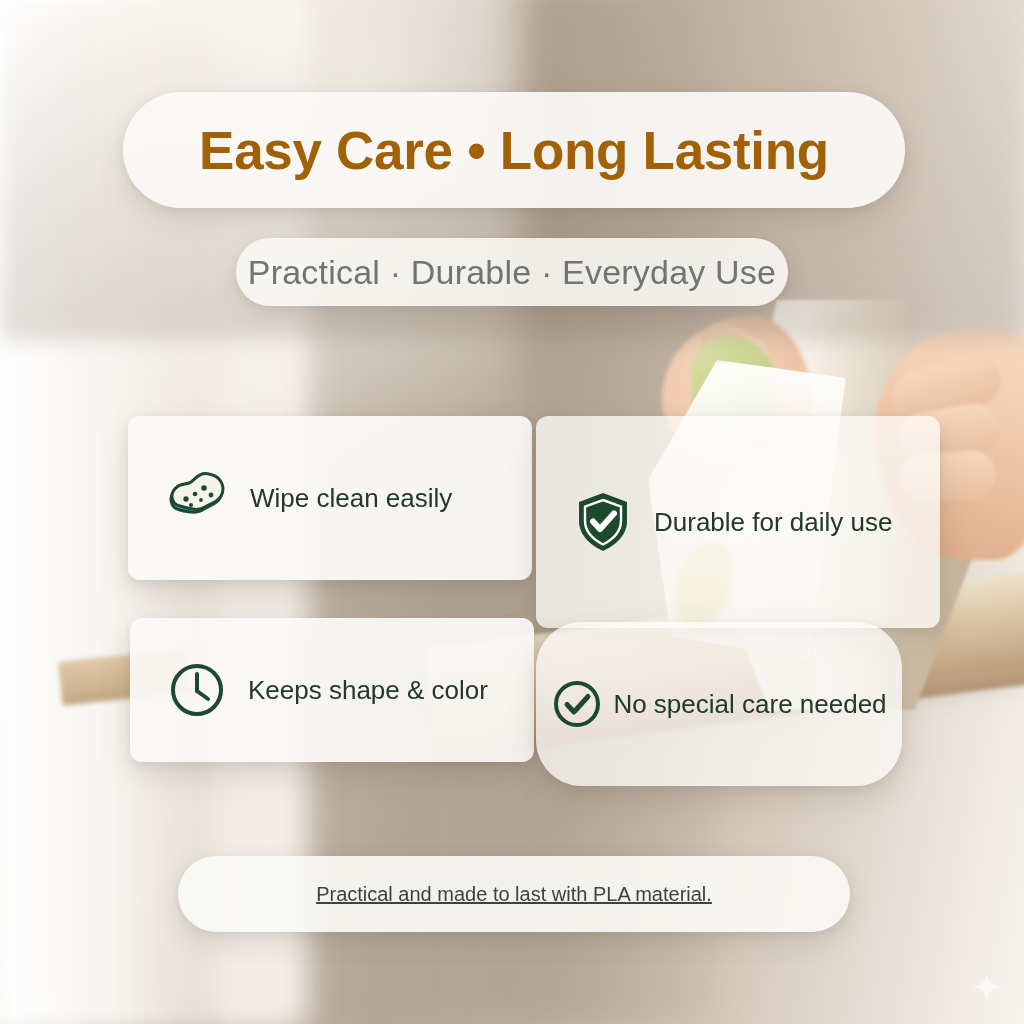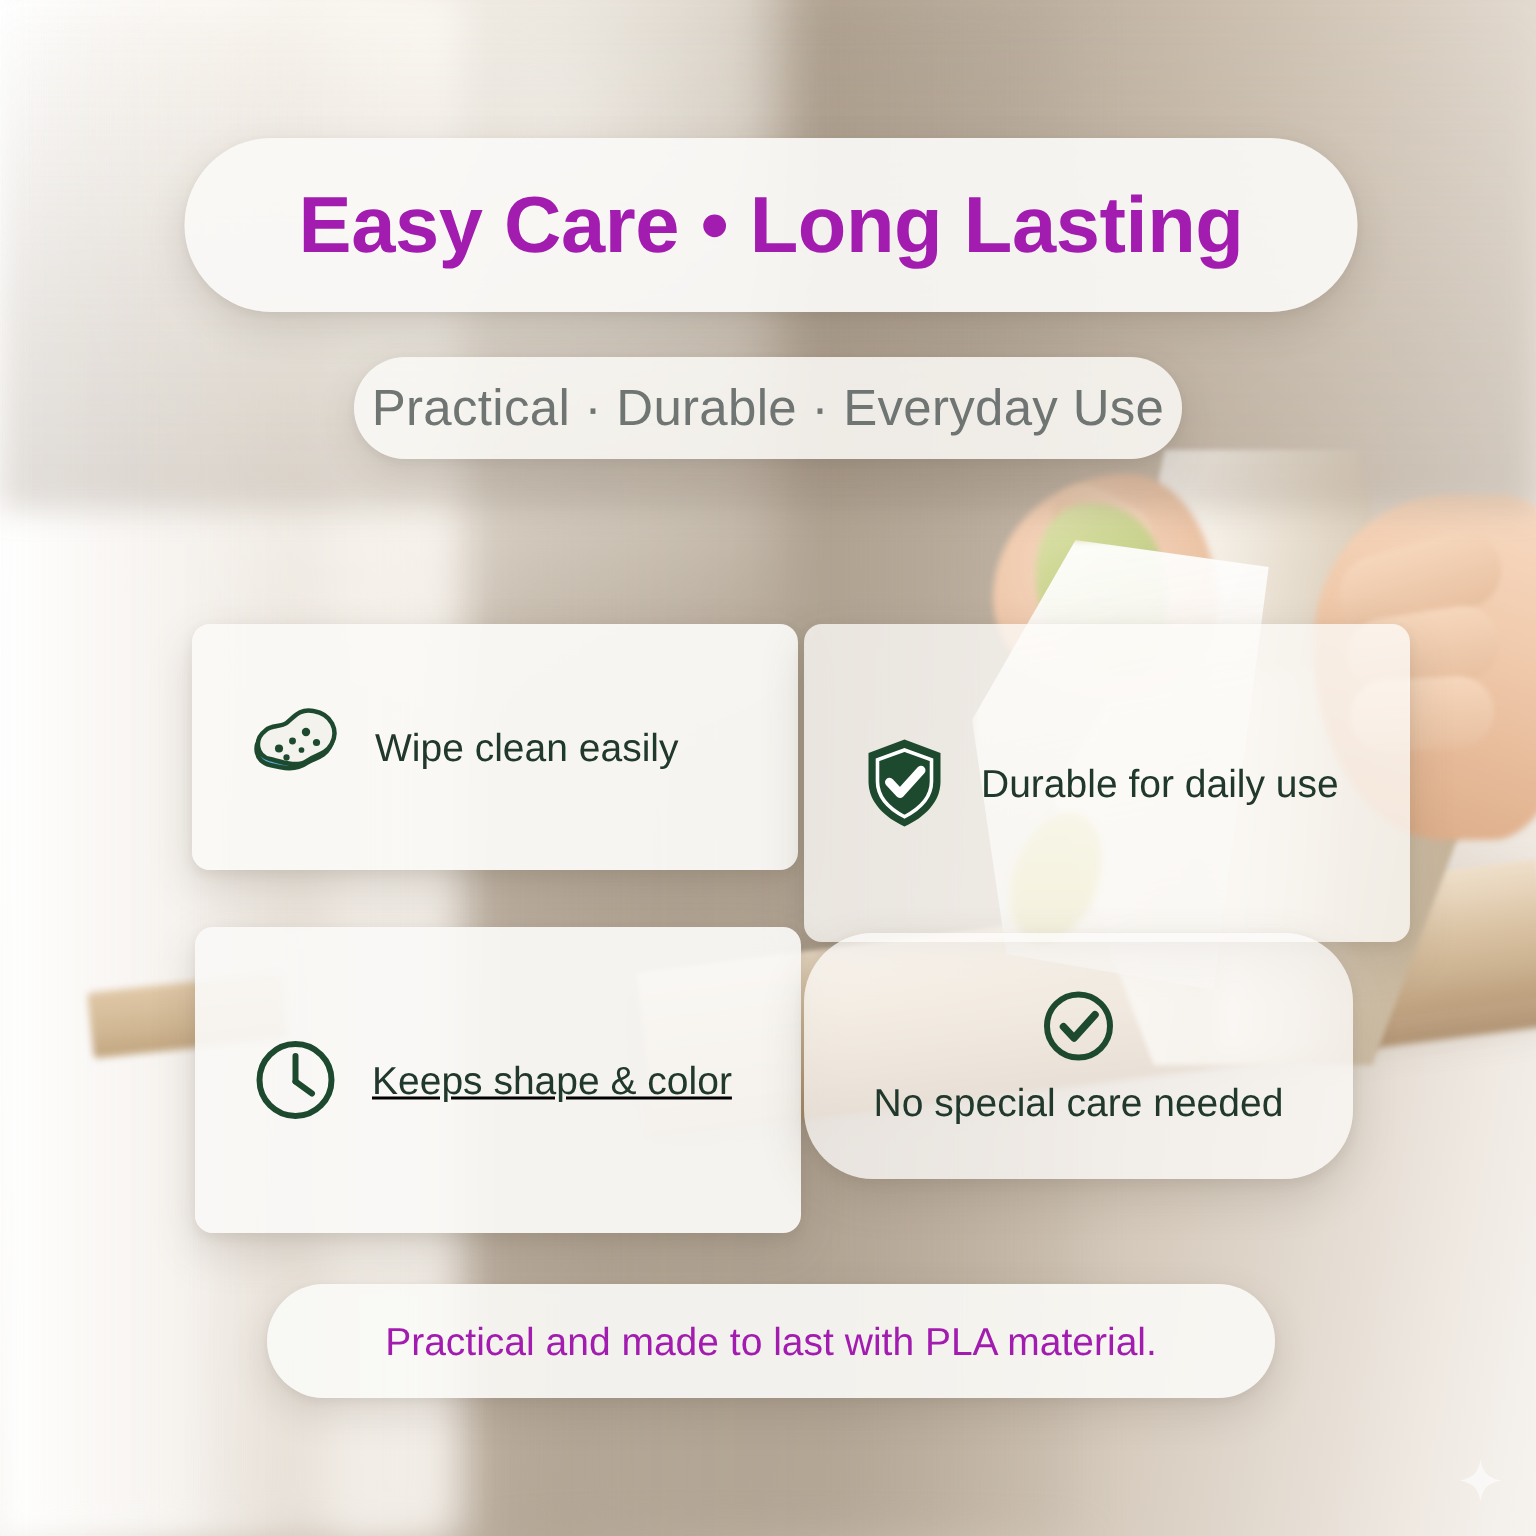--- a/index.html
+++ b/index.html
@@ -196,21 +196,21 @@
 
   #title-pill {
     left: 123px; top: 92px;
     width: 782px; height: 116px;
     background: rgba(250,249,246,0.93);
     justify-content: center;
   }
   #title-text {
     font-size: 53px;
     font-weight: bold;
-    color: #a21caf;
+    color: #a16207;
     letter-spacing: -0.3px;
     white-space: nowrap;
   }
 
   #subtitle-pill {
     left: 236px; top: 238px;
     width: 552px; height: 68px;
     background: rgba(250,249,246,0.86);
     justify-content: center;
   }
@@ -229,49 +229,50 @@
     display: flex;
     align-items: center;
   }
   .card-row {
     flex-direction: row;
     gap: 22px;
     padding-left: 38px;
     border-radius: 12px;
   }
   .card-col {
-    flex-direction: column;
+    flex-direction: row;
     justify-content: center;
     gap: 10px;
   }
   .card-label {
     font-size: 26px;
     color: #21382c;
     white-space: nowrap;
   }
 
   #card-wipe  { left: 128px; top: 416px; width: 366px; height: 164px;
                 background: rgba(250,249,246,0.95); }
   #card-durable { left: 536px; top: 416px; width: 366px; height: 212px;
                 background: rgba(252,251,249,0.76); align-items: center; }
-  #card-keeps { left: 130px; top: 618px; width: 366px; height: 204px;
-                background: rgba(250,249,246,0.93); text-decoration: underline; }
+  #card-keeps { left: 130px; top: 618px; width: 366px; height: 144px;
+                background: rgba(250,249,246,0.93); }
   #card-nocare { left: 536px; top: 622px; width: 366px; height: 164px;
                 background: rgba(252,251,249,0.74); }
 
   #footer-pill {
     left: 178px; top: 856px;
     width: 672px; height: 76px;
     background: rgba(250,249,246,0.90);
     justify-content: center;
   }
   #footer-text {
-    font-size: 26px;
-    color: #a21caf;
+    font-size: 20px;
+    color: #404040;
     white-space: nowrap;
+    text-decoration: underline;
   }
 
   .icon-box {
     flex: 0 0 auto;
     display: flex;
     align-items: center;
     justify-content: center;
   }
 
   

